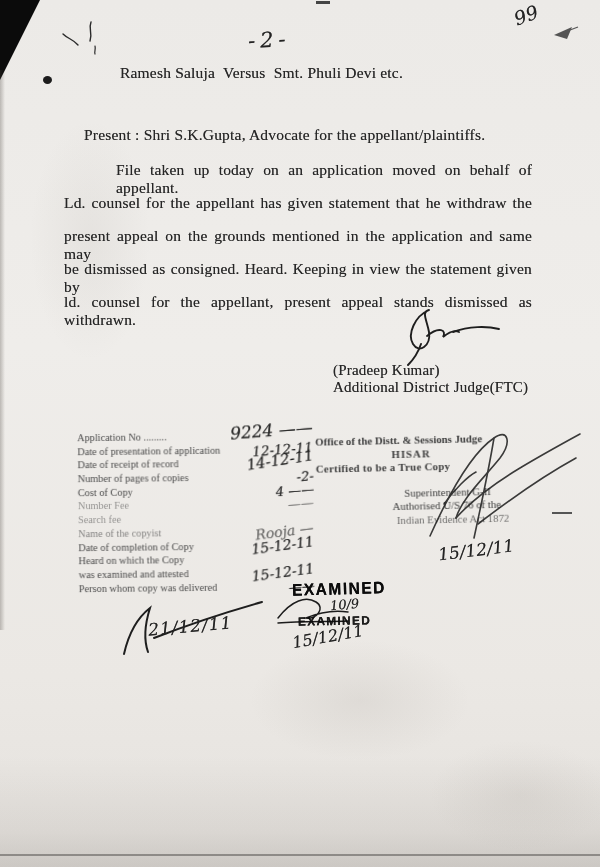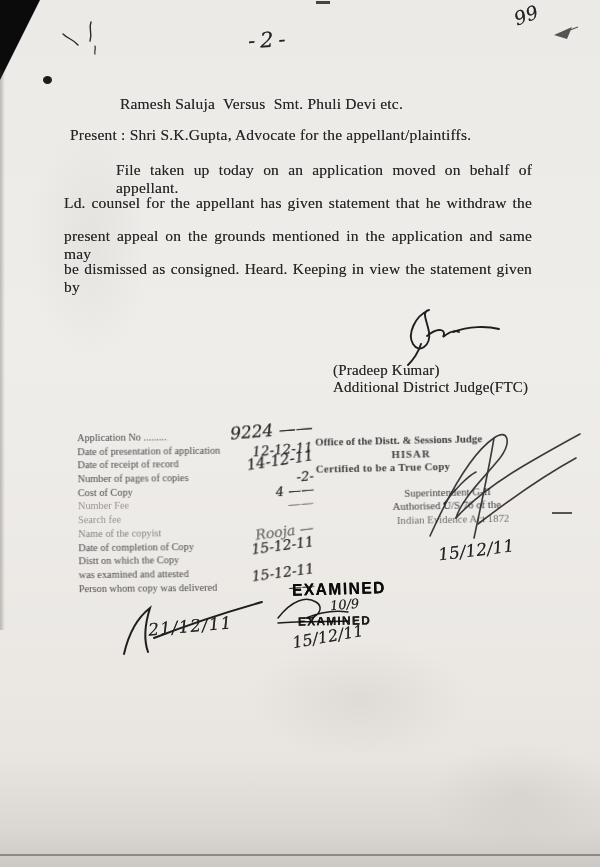--- a/index.html
+++ b/index.html
@@ -28,22 +28,22 @@
     background:#1c1c1c;filter:blur(.5px);}
   .top-dash{position:absolute;left:316px;top:1px;width:14px;height:3px;background:#444;filter:blur(.4px);}
   
   .hw{font-family:"DejaVu Serif",serif;font-style:italic;color:#232323;
     text-shadow:0 0 .4px rgba(20,20,20,.55);}
   .page-number{position:absolute;left:248px;top:28px;font-size:21px;letter-spacing:5px;
     transform:rotate(-3deg);font-weight:500;}
   .folio-number{position:absolute;left:514px;top:4px;font-size:19px;transform:rotate(-20deg);}
   
   .typed{text-shadow:0 0 .5px rgba(35,35,35,.6);letter-spacing:.2px;}
-  .case-title{position:absolute;left:120px;top:95px;font-size:15.5px;white-space:pre;}
-  .present-line{position:absolute;left:70px;top:126px;font-size:15.5px;}
+  .case-title{position:absolute;left:120px;top:64px;font-size:15.5px;white-space:pre;}
+  .present-line{position:absolute;left:84px;top:126px;font-size:15.5px;}
   .body-block{position:absolute;left:64px;top:161px;width:468px;font-size:15.5px;}
   .body-line{height:33px;text-align:justify;text-align-last:justify;white-space:normal;}
   .body-line.indent{padding-left:52px;width:416px;}
   .body-line.short{text-align-last:left;}
   
   .judge-sig{position:absolute;left:393px;top:304px;}
   .sig-stroke{stroke:#1e1e1e;stroke-width:1.9;fill:none;stroke-linecap:round;}
   .sig-block{position:absolute;left:333px;top:362px;width:238px;
     font-size:15px;line-height:17px;}
   
@@ -120,20 +120,21 @@
 
   <div class="typed case-title">Ramesh Saluja  Versus  Smt. Phuli Devi etc.</div>
 
   <div class="typed present-line">Present : Shri S.K.Gupta, Advocate for the appellant/plaintiffs.</div>
 
   <div class="body-block">
     <div class="typed body-line indent">File taken up today on an application moved on behalf of appellant.</div>
     <div class="typed body-line">Ld. counsel for the appellant has given statement that he withdraw the</div>
     <div class="typed body-line">present appeal on the grounds mentioned in the application and same may</div>
     <div class="typed body-line">be dismissed as consigned. Heard. Keeping in view the statement given by</div>
+    <div class="typed body-line">ld. counsel for the appellant, present appeal stands dismissed as withdrawn.</div>
   </div>
 
   <svg class="judge-sig" width="112" height="62" viewBox="0 0 112 62">
     <path class="sig-stroke" d="M36,6 C22,12 14,30 20,40 C26,50 38,42 36,28 C34,16 28,8 36,6"></path>
     <path class="sig-stroke" d="M34,32 C46,22 54,26 50,33 C56,28 62,26 66,28"></path>
     <path class="sig-stroke" d="M60,28 C76,22 94,22 106,25"></path>
     <path class="sig-stroke" d="M28,40 C25,49 21,55 15,61"></path>
   </svg>
 
   <div class="sig-block typed">
@@ -172,21 +173,21 @@
     </div>
     <div class="stamp-row">
       <span class="stamp-label">Name of the copyist</span>
       <span class="stamp-value hw">Rooja —</span>
     </div>
     <div class="stamp-row">
       <span class="stamp-label">Date of completion of Copy</span>
       <span class="stamp-value hw">15-12-11</span>
     </div>
     <div class="stamp-row">
-      <span class="stamp-label">Distt on which the Copy</span>
+      <span class="stamp-label">Heard on which the Copy</span>
       <span class="stamp-value hw"></span>
     </div>
     <div class="stamp-row">
       <span class="stamp-label">was examined and attested</span>
       <span class="stamp-value hw">15-12-11</span>
     </div>
     <div class="stamp-row">
       <span class="stamp-label">Person whom copy was delivered</span>
       <span class="stamp-value hw">——</span>
     </div>

